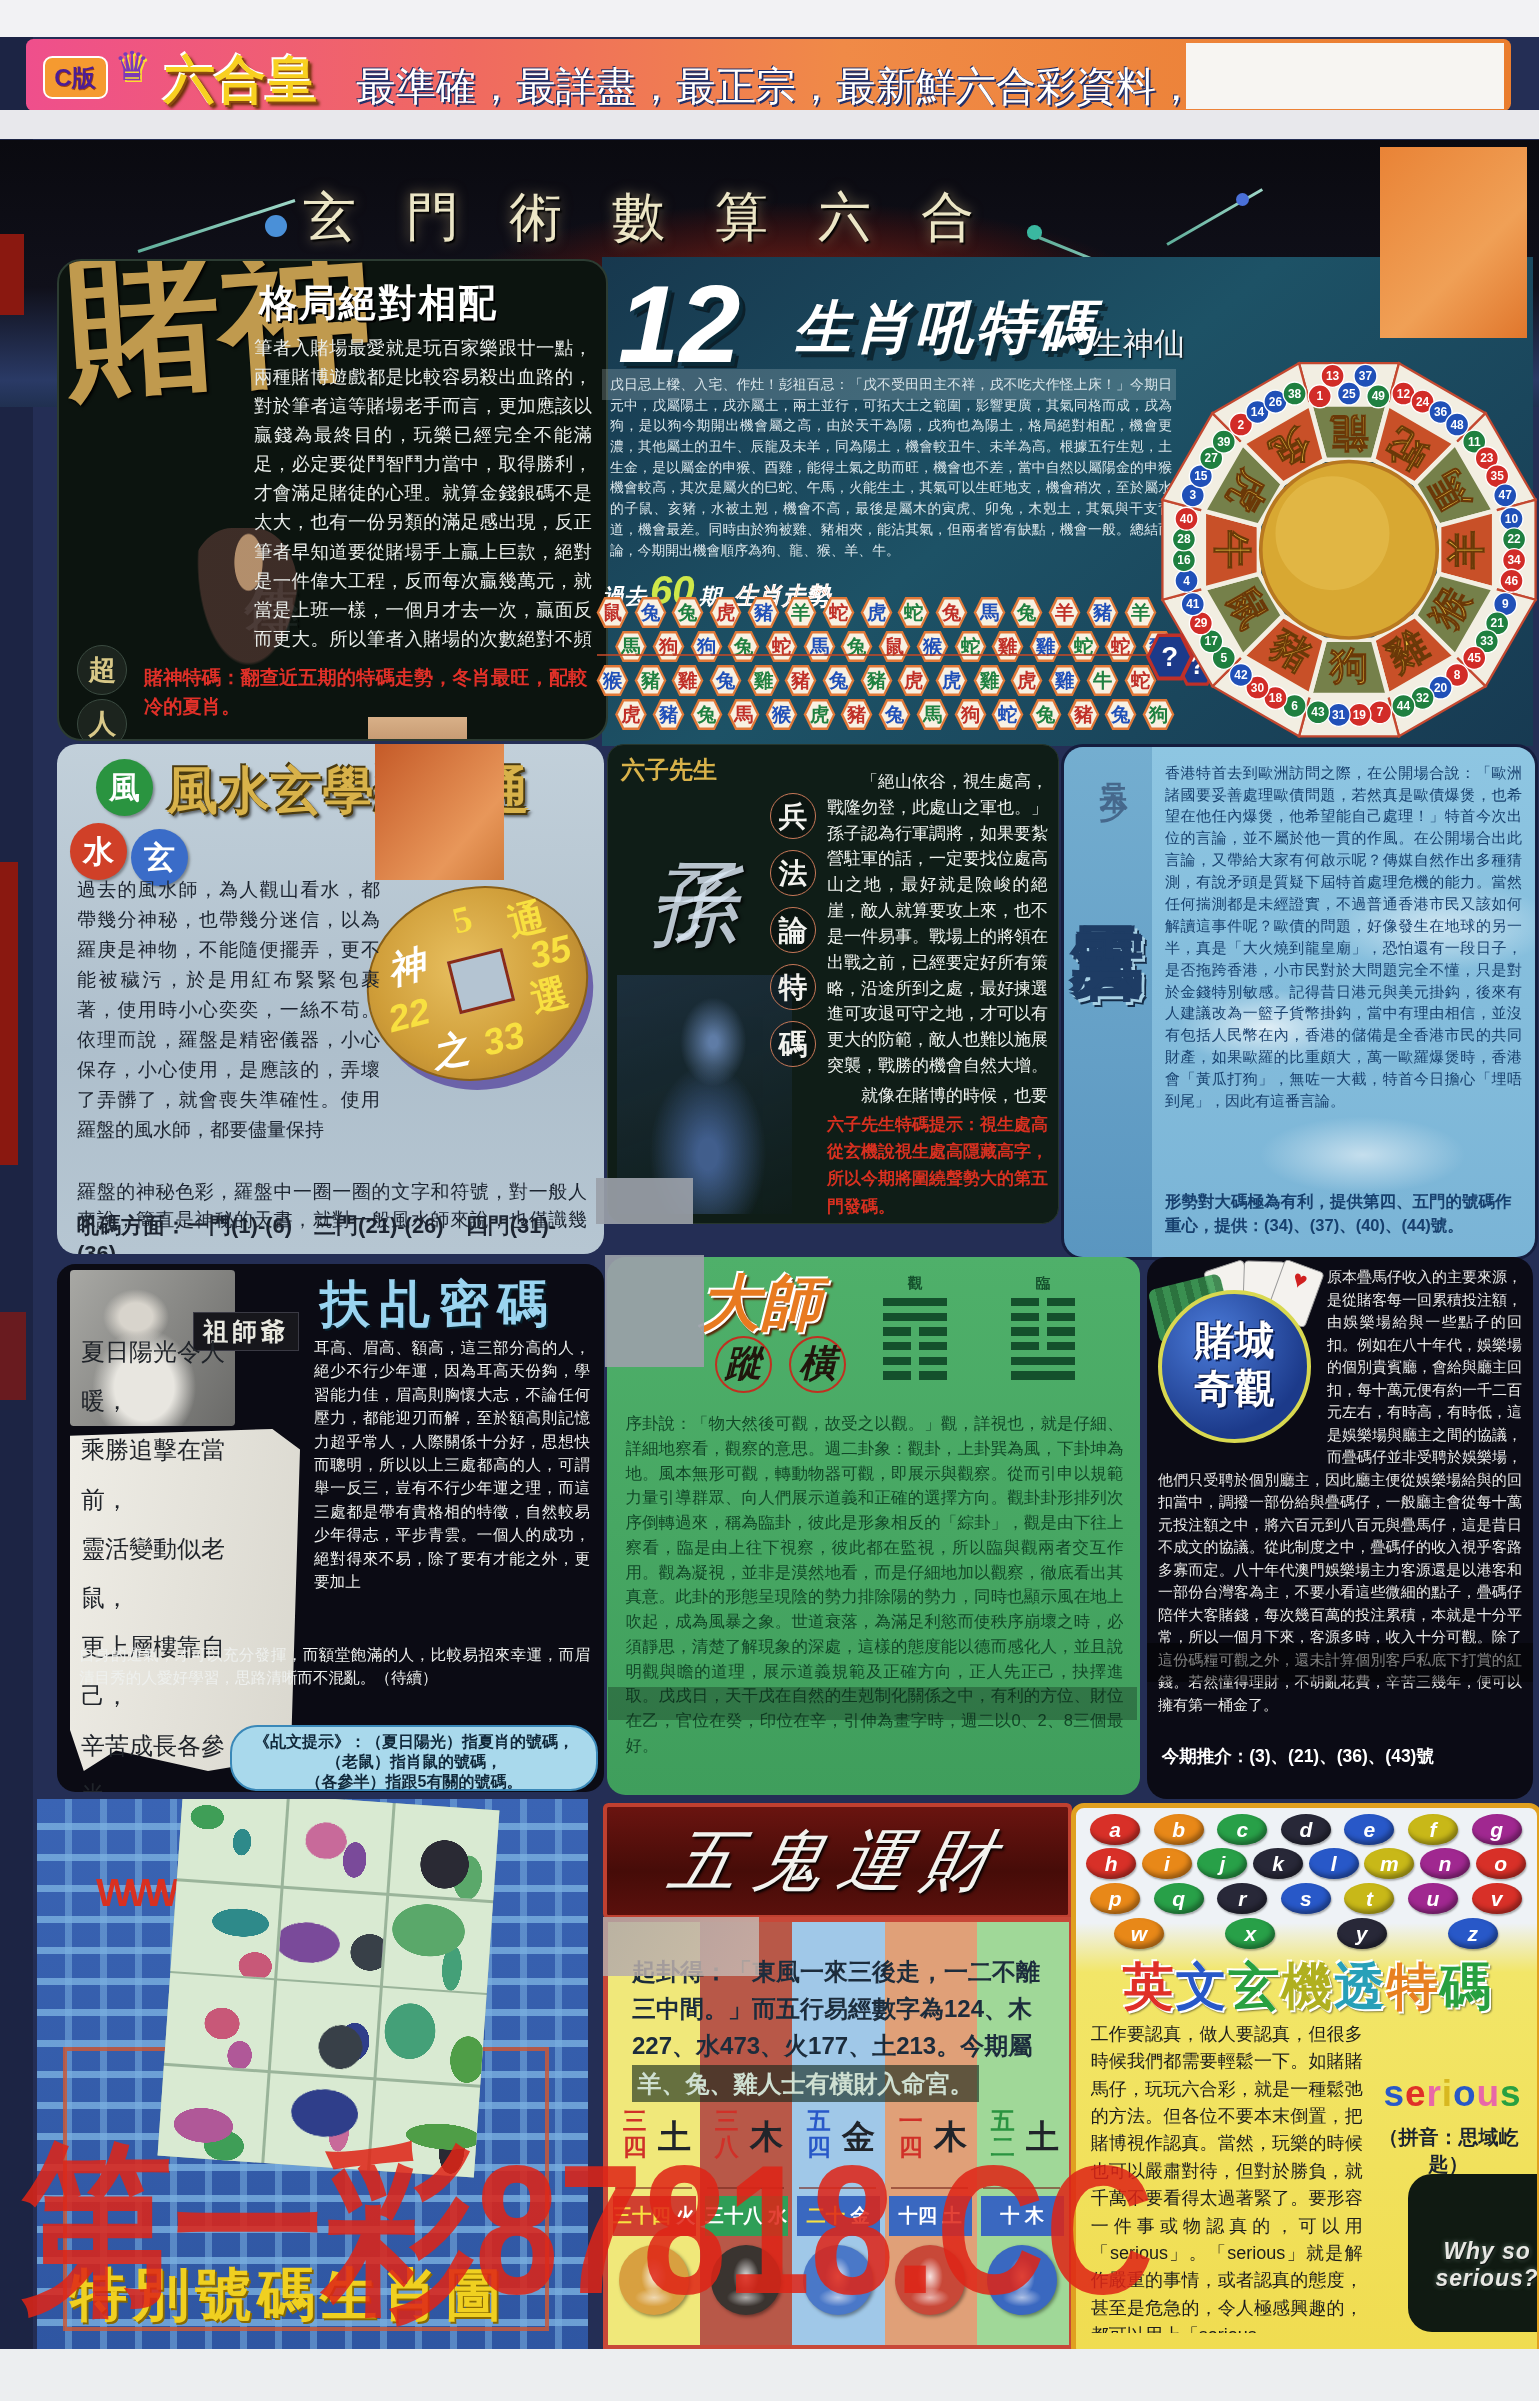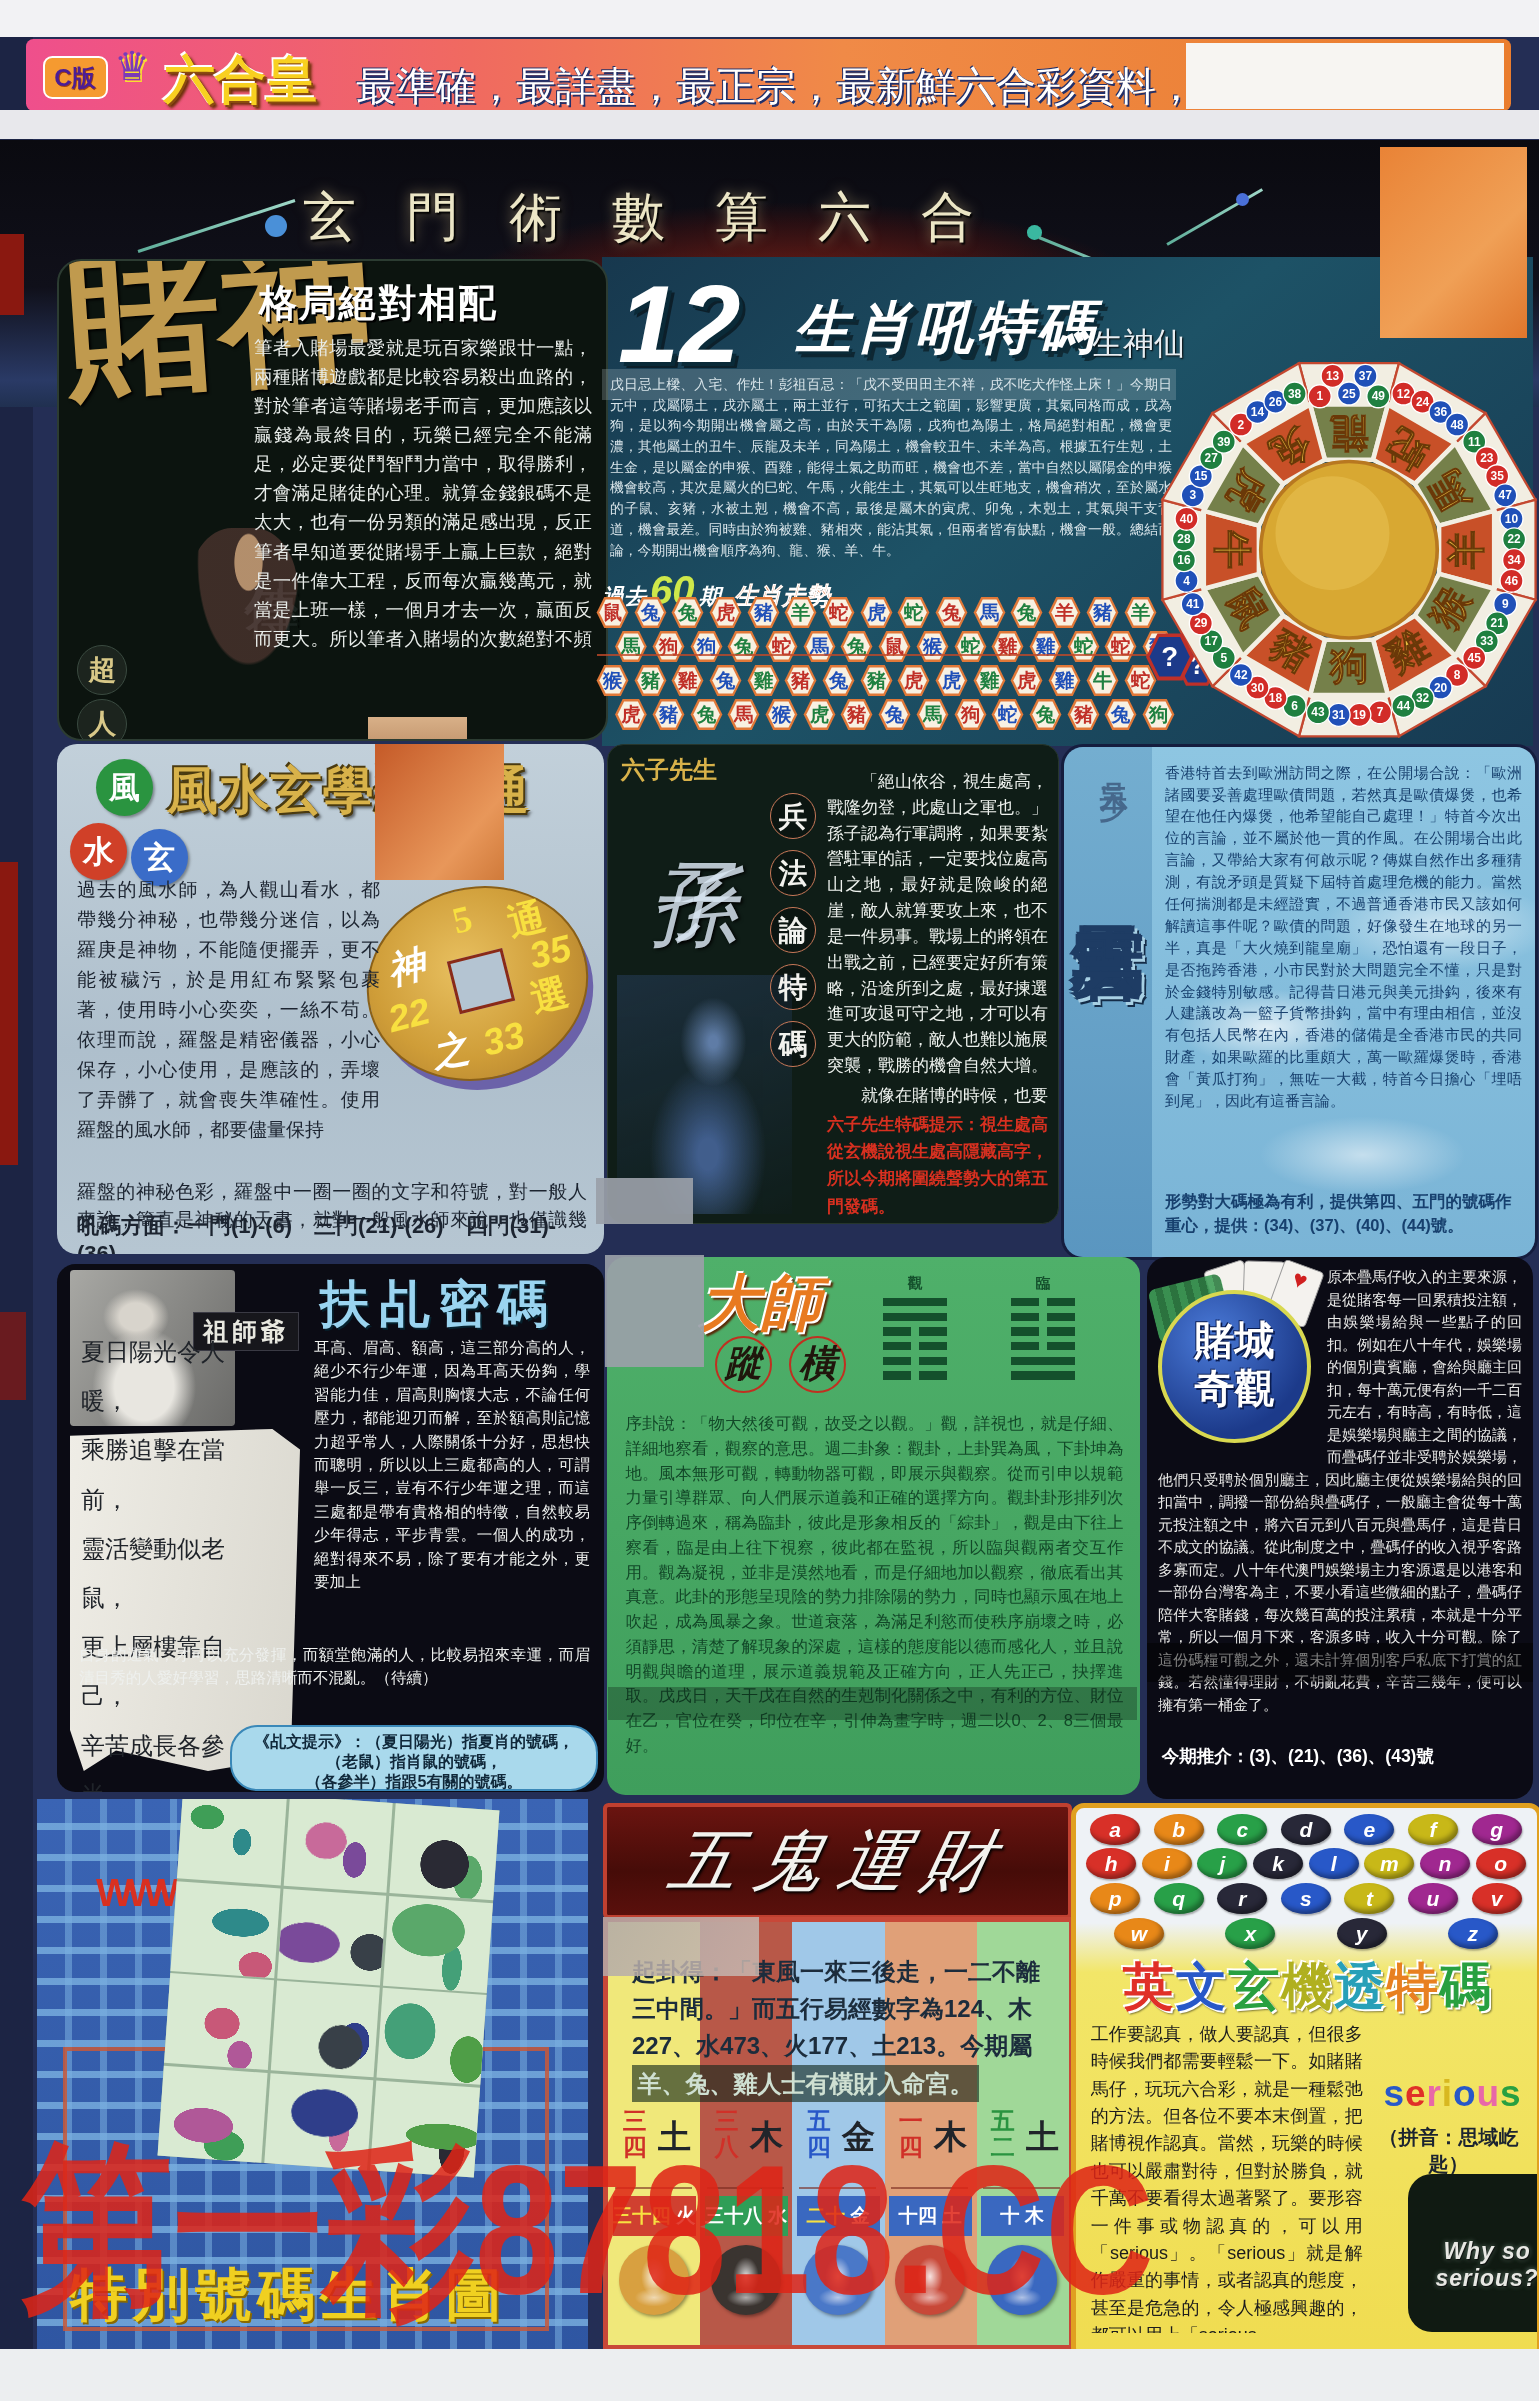--- a/index.html
+++ b/index.html
@@ -293,20 +293,21 @@
   <div class="abs" id="gambler">
     <div class="abs serif" id="gambler-callig"><span>賭神</span></div>
     <div class="abs serif" id="gambler-sub">外傳</div>
     <div class="abs" id="gambler-face"></div>
     <div class="abs" id="gambler-author">
         <div class="author-circle">超</div>
         <div class="author-circle">人</div>
       </div>
     <div class="abs" id="gambler-title">格局絕對相配</div>
     <div class="abs just" id="gambler-body">筆者入賭場最愛就是玩百家樂跟廿一點，兩種賭博遊戲都是比較容易殺出血路的，對於筆者這等賭場老手而言，更加應該以贏錢為最終目的，玩樂已經完全不能滿足，必定要從鬥智鬥力當中，取得勝利，才會滿足賭徒的心理。就算金錢銀碼不是太大，也有一份另類的滿足感出現，反正筆者早知道要從賭場手上贏上巨款，絕對是一件偉大工程，反而每次贏幾萬元，就當是上班一樣，一個月才去一次，贏面反而更大。所以筆者入賭場的次數絕對不頻密，也奉勸各位賭客不要去得太頻密，否則很容易被它的磁場吸引住，難以脫身。（待續）</div>
+    <div class="abs" id="gambler-note">賭神特碼：翻查近五期的特碼走勢，冬肖最旺，配較冷的夏肖。</div>
   </div>
   <div class="abs tan-redact" style="left:368px;top:717px;width:99px;height:22px;"></div>
 
   <div class="abs" id="z12-num">12</div>
   <div class="abs" id="z12-title">生肖吼特碼</div>
   <div class="abs serif" id="z12-author">生神仙</div>
   <div class="abs" id="z12-band"></div>
   <div class="abs just" id="z12-body">戊日忌上樑、入宅、作灶！彭祖百忌：「戊不受田田主不祥，戌不吃犬作怪上床！」今期日元中，戊屬陽土，戌亦屬土，兩土並行，可拓大土之範圍，影響更廣，其氣同格而成，戌為狗，是以狗今期開出機會屬之高，由於天干為陽，戌狗也為陽土，格局絕對相配，機會更濃，其他屬土的丑牛、辰龍及未羊，同為陽土，機會較丑牛、未羊為高。根據五行生剋，土生金，是以屬金的申猴、酉雞，能得土氣之助而旺，機會也不差，當中自然以屬陽金的申猴機會較高，其次是屬火的巳蛇、午馬，火能生土，其氣可以生旺地支，機會稍次，至於屬水的子鼠、亥豬，水被土剋，機會不高，最後是屬木的寅虎、卯兔，木剋土，其氣與干支背道，機會最差。同時由於狗被雞、豬相夾，能沾其氣，但兩者皆有缺點，機會一般。總結而論，今期開出機會順序為狗、龍、猴、羊、牛。</div>
   <div class="abs" id="trend-label">
     <span class="small">過去</span>

